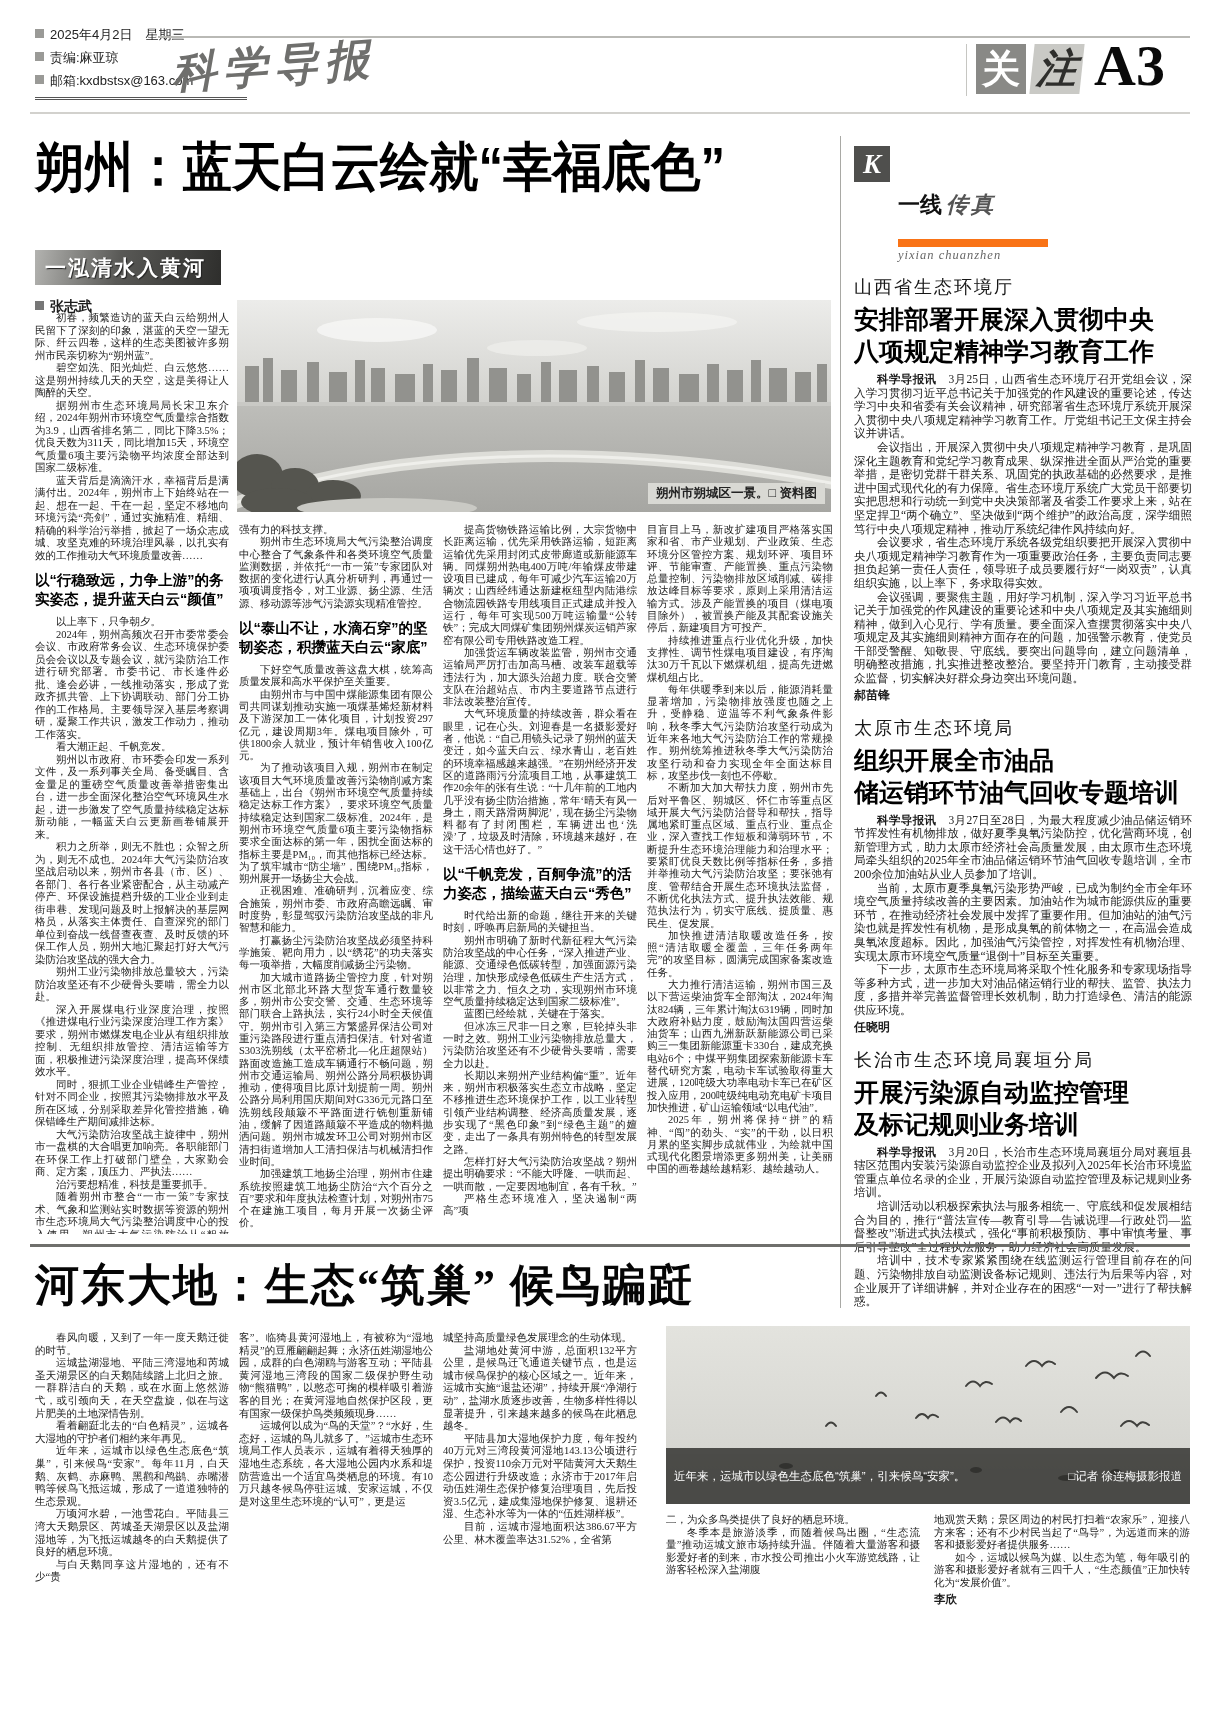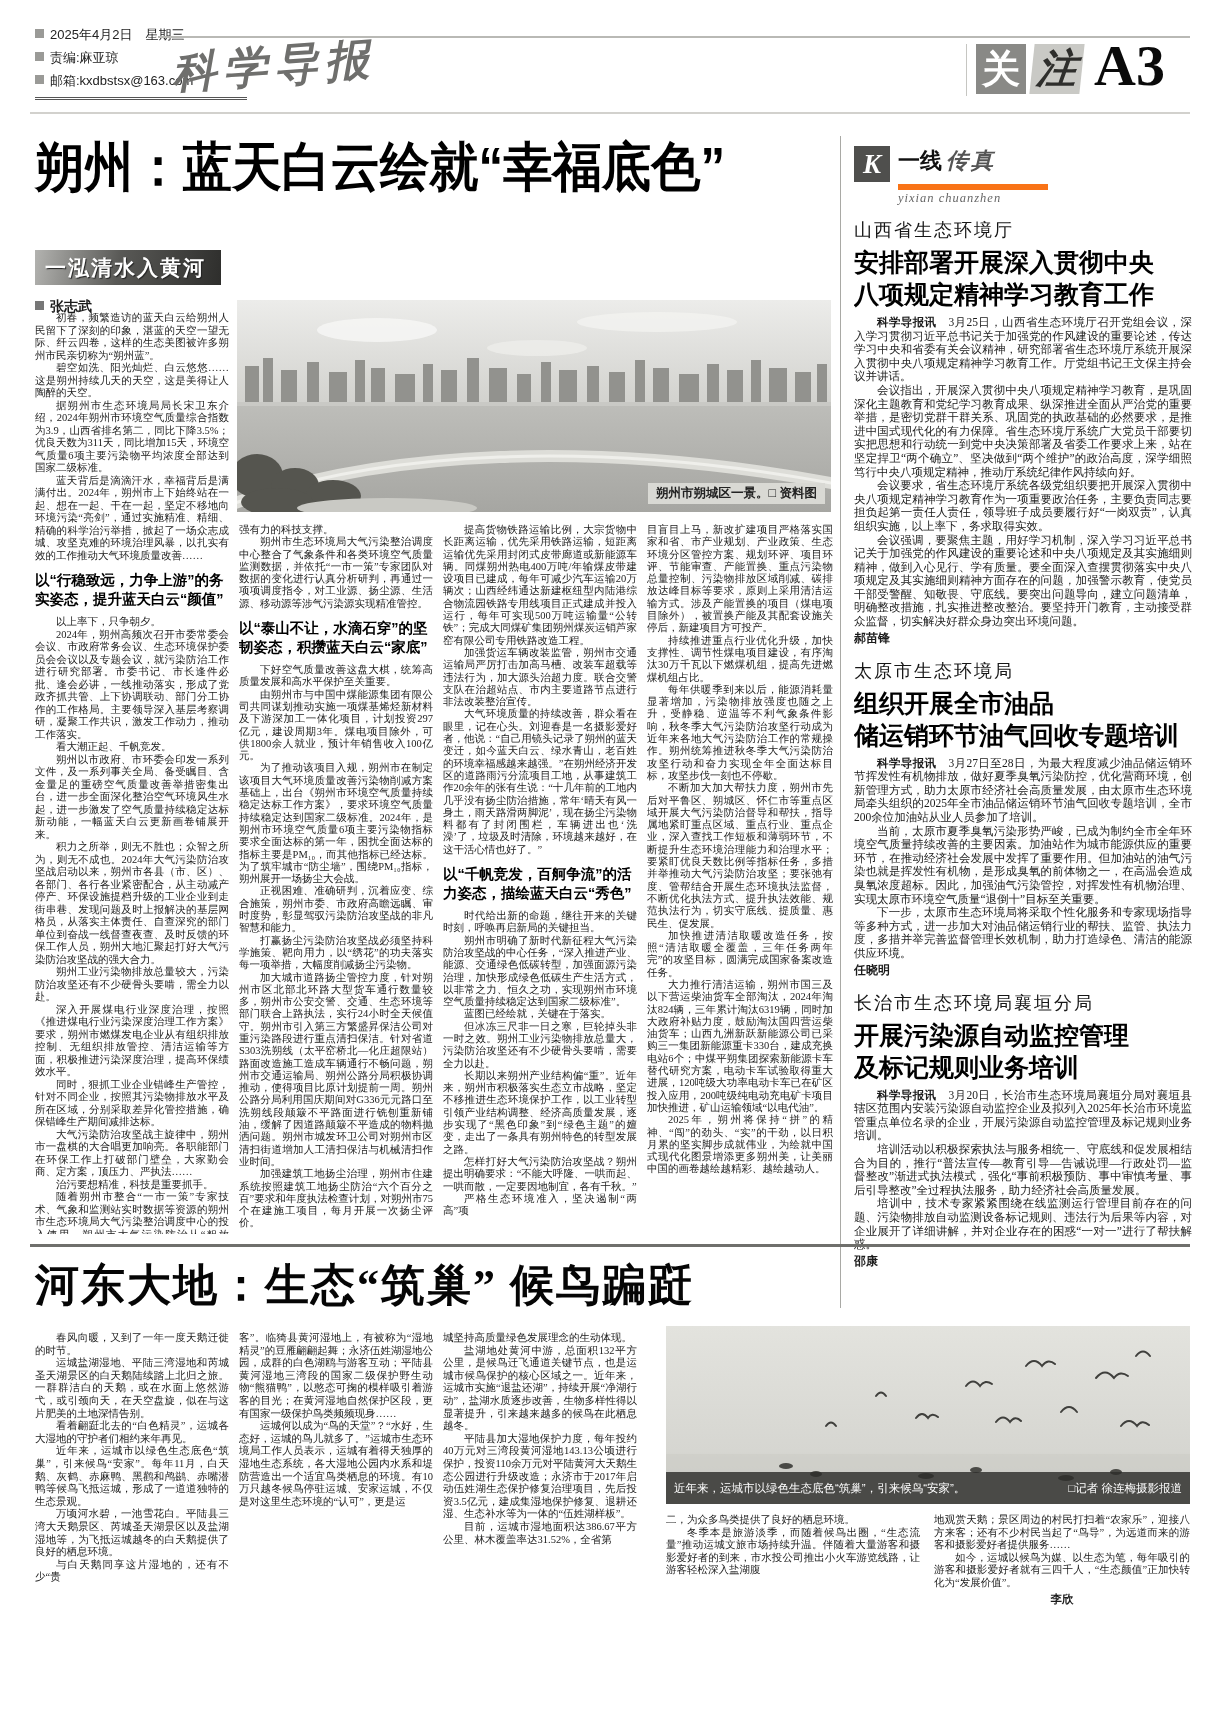--- a/index.html
+++ b/index.html
@@ -44,21 +44,21 @@
   .col .cont{text-indent:0;margin:0;}
   .col .sub{font-family:"Liberation Sans","DejaVu Sans",sans-serif;font-weight:bold;font-size:14.5px;
             line-height:19px;margin:9px 0 7px;text-indent:0;text-align:left;color:#000;}
   
   .vrule{left:840px;top:136px;width:1px;height:1172px;background:#a9a9a5;}
   .sidebar{left:854px;top:140px;width:338px;height:1168px;overflow:hidden;}
   .brand{display:flex;align-items:flex-start;margin:6px 0 10px;}
   .kbox{width:36px;height:36px;background:#4f4f4d;color:#fff;font-family:"Liberation Serif",serif;
         font-weight:bold;font-style:italic;font-size:27px;text-align:center;line-height:36px;}
   .brand-right{margin-left:8px;}
-  .brand-title{border-bottom:6px solid #f97316;padding-bottom:8px;width:150px;}
+  .brand-title{border-bottom:8px solid #f97316;padding-bottom:19px;width:150px;margin-top:44px;}
   .bt1{font-family:"Liberation Sans",sans-serif;font-weight:900;font-size:22px;color:#111;}
   .bt2{font-style:italic;font-weight:bold;font-size:22px;color:#555;letter-spacing:3px;margin-left:4px;}
   .brand-pinyin{font-style:italic;font-size:12.5px;color:#666;margin-top:1px;letter-spacing:1px;}
   .s-kicker{font-size:18px;letter-spacing:2px;color:#161616;margin:12px 0 4px;}
   .s-title{font-family:"Liberation Sans","DejaVu Sans",sans-serif;font-weight:900;font-size:25px;
            line-height:32px;color:#000;}
   .sp{font-size:11.5px;line-height:13.6px;text-align:justify;word-break:break-all;margin:0;text-indent:2em;}
   .sp b{font-family:"Liberation Sans",sans-serif;}
   .s-body{margin-top:6px;}
   .s-byline{text-align:left;font-weight:bold;font-size:12px;padding-right:2px;margin:1px 0 8px;
@@ -68,23 +68,23 @@
   .bot-headline{left:35px;top:1256px;margin:0;font-family:"Liberation Serif","DejaVu Serif",serif;
             font-weight:900;font-size:44px;letter-spacing:2px;color:#050505;white-space:nowrap;}
   .b1{left:35px;top:1332px;width:194px;height:388px;}
   .b2{left:239px;top:1332px;width:194px;height:388px;}
   .b3{left:443px;top:1332px;width:194px;height:388px;}
   .bA{left:666px;top:1514px;width:254px;height:206px;}
   .bB{left:934px;top:1514px;width:256px;height:206px;}
   .colbot{font-size:10.5px;line-height:12.6px;}
   .photo2{left:666px;top:1326px;width:524px;height:178px;background:#dcdcd7;overflow:hidden;}
   .p2cap{position:absolute;left:0;right:0;bottom:0;height:24px;background:rgba(45,45,43,.82);
-         color:#fff;font-size:11.5px;line-height:24px;padding:4px 8px;display:flex;
+         color:#fff;font-size:11.5px;line-height:24px;padding:16px 8px;display:flex;
          justify-content:space-between;font-family:"Liberation Sans",sans-serif;}
-  .bot-byline{text-align:center;font-weight:bold;font-size:11.5px;margin-top:3px;
+  .bot-byline{text-align:left;font-weight:bold;font-size:11.5px;margin-top:3px;
          font-family:"Liberation Sans",sans-serif;}
 </style>
 </head>
 <body>
 
 <div class="page">
 
   <div class="abs mast-info">
     <div><span class="sq"></span><span>2025年4月2日　星期三</span></div>
     <div><span class="sq"></span><span>责编:麻亚琼</span></div>

